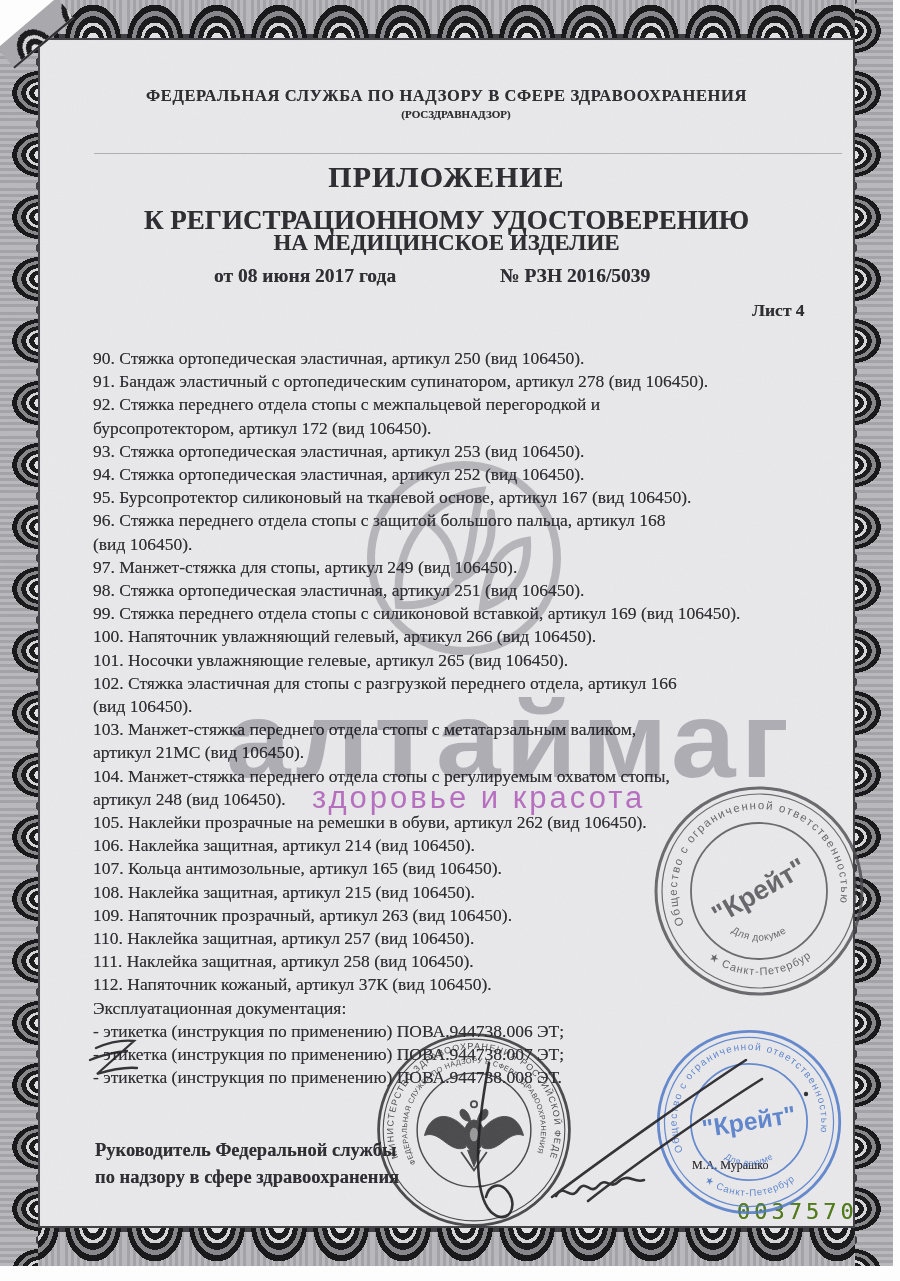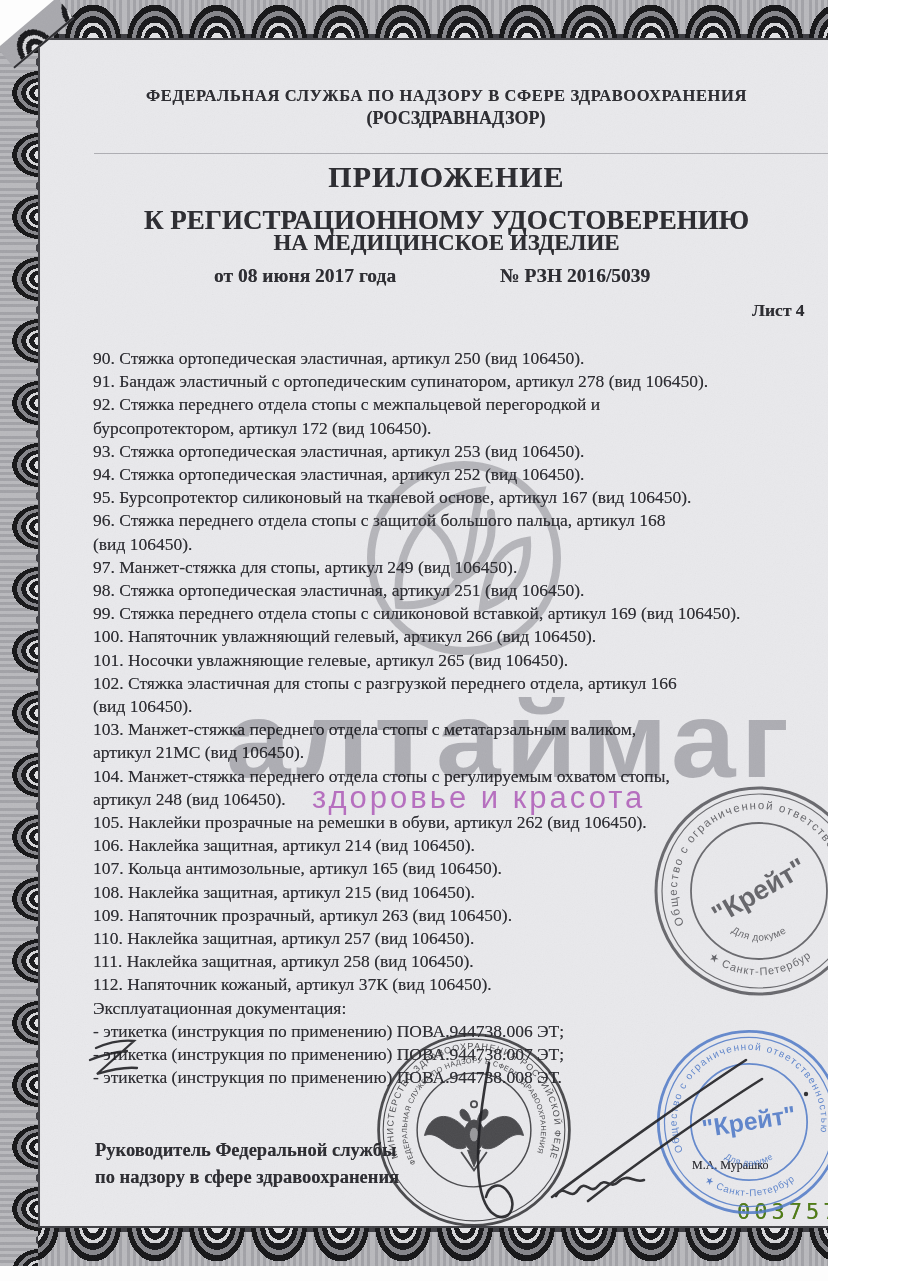--- a/index.html
+++ b/index.html
@@ -1,16 +1,16 @@
 <!DOCTYPE html>
 <html><head>
 <meta charset="utf-8">
 <style>
   html,body{margin:0;padding:0;background:#ffffff;}
-  .canvas{position:relative;width:828px;height:1281px;background:#fdfdfd;overflow:hidden;
+  .canvas{position:relative;width:900px;height:1281px;background:#fdfdfd;overflow:hidden;
           font-family:"Liberation Serif","DejaVu Serif",serif;}
   .page{position:absolute;left:0;top:0;width:893px;height:1266px;background:#e7e7ea;
         clip-path:polygon(54px 0,100% 0,100% 100%,0 100%,0 46px);}
   
   .b{position:absolute;background-color:#aaaaaf;}
   .b-top,.b-bottom{left:0;right:0;height:38px;background-repeat:repeat-x;background-size:62px 38px;}
   .b-left,.b-right{top:0;bottom:0;width:38px;background-repeat:repeat-y;background-size:38px 62px;}
   .b-top{top:0;background-image:
     radial-gradient(26px 33px at 50% 106%, #e3e3e6 0 6px, #17171a 6px 11px, #d6d6d9 11px 14px, #17171a 14px 19px, #85858a 19px 23px, #141416 23px 28px, rgba(0,0,0,0) 28px),
     radial-gradient(15px 19px at 0% 112%, #3c3c41 0 7px, rgba(0,0,0,0) 7px),
@@ -34,21 +34,21 @@
   .fold-flap{position:absolute;left:-6px;top:44px;width:78px;height:30px;
     transform:rotate(-40deg);transform-origin:left top;border-bottom:2px solid #2c2c30;
     background-color:#a8a8ad;background-image:
     radial-gradient(24px 30px at 50% 108%, #e3e3e6 0 5px, #17171a 5px 10px, #d6d6d9 10px 13px, #17171a 13px 18px, rgba(0,0,0,0) 18px);
     background-size:58px 30px;background-repeat:repeat-x;}
   .frame{position:absolute;inset:38px;border:2.5px solid #404045;}
   .paper{position:absolute;inset:41px;background:#e9e9ec;}
   
   .txt{position:absolute;color:#2a2a2f;text-shadow:0 0 0.5px rgba(42,42,50,.55);}
   .org{left:0;right:0;top:86px;text-align:center;font-size:16.5px;font-weight:700;letter-spacing:.6px;}
-  .org2{left:0;right:0;top:108px;text-align:center;font-size:18px;font-weight:700;padding-left:19px;}
+  .org2{left:0;right:0;top:108px;text-align:center;font-size:11px;font-weight:700;padding-left:19px;}
   .rule{position:absolute;left:94px;top:153px;width:748px;height:1px;background:#8f8f95;opacity:.65;}
   .t1{left:0;right:0;top:160px;text-align:center;font-size:30px;font-weight:700;letter-spacing:1px;}
   .t2{left:0;right:0;top:196px;text-align:center;font-size:27px;font-weight:700;margin-top:9px;}
   .t3{left:0;right:0;top:230px;text-align:center;font-size:23px;font-weight:700;}
   .date{left:214px;top:265px;font-size:19.5px;font-weight:700;}
   .regnum{left:500px;top:265px;font-size:19.5px;font-weight:700;}
   .sheet{left:752px;top:300px;font-size:17.5px;font-weight:700;}
   .list{left:93px;top:347px;width:742px;font-size:17.5px;line-height:23.2px;}
   .list p{margin:0;white-space:pre-line;}
   .sign1{left:95px;top:1140px;font-size:18.5px;font-weight:700;}

